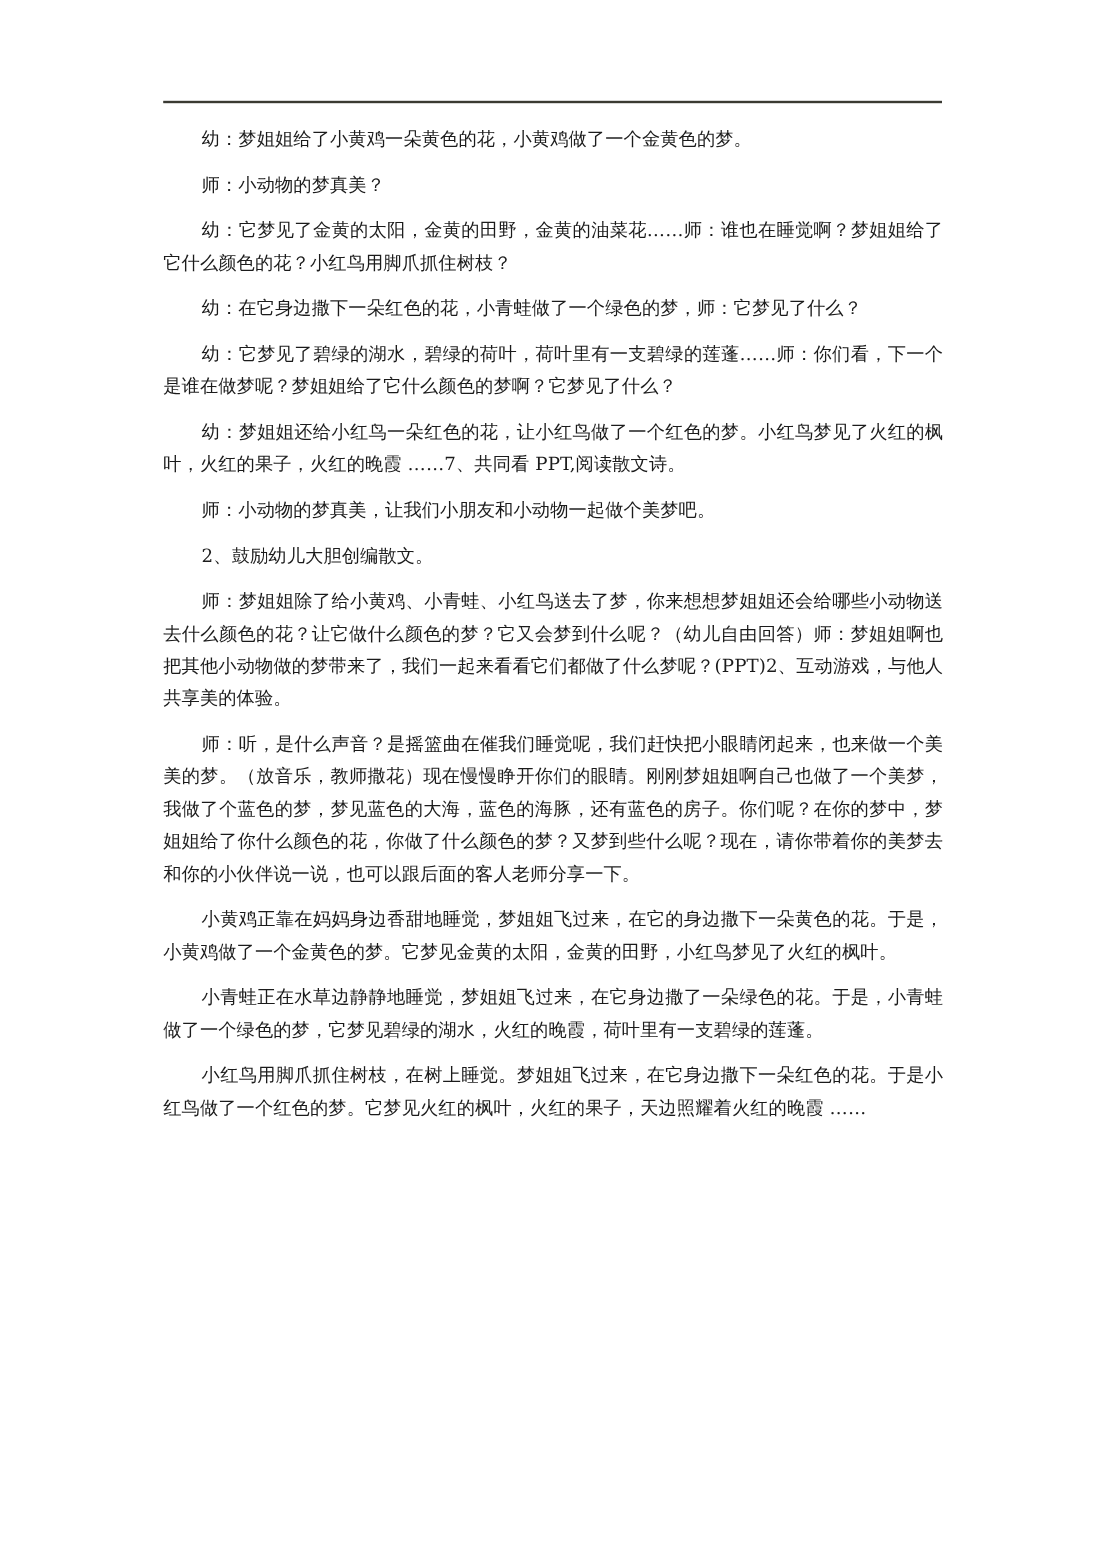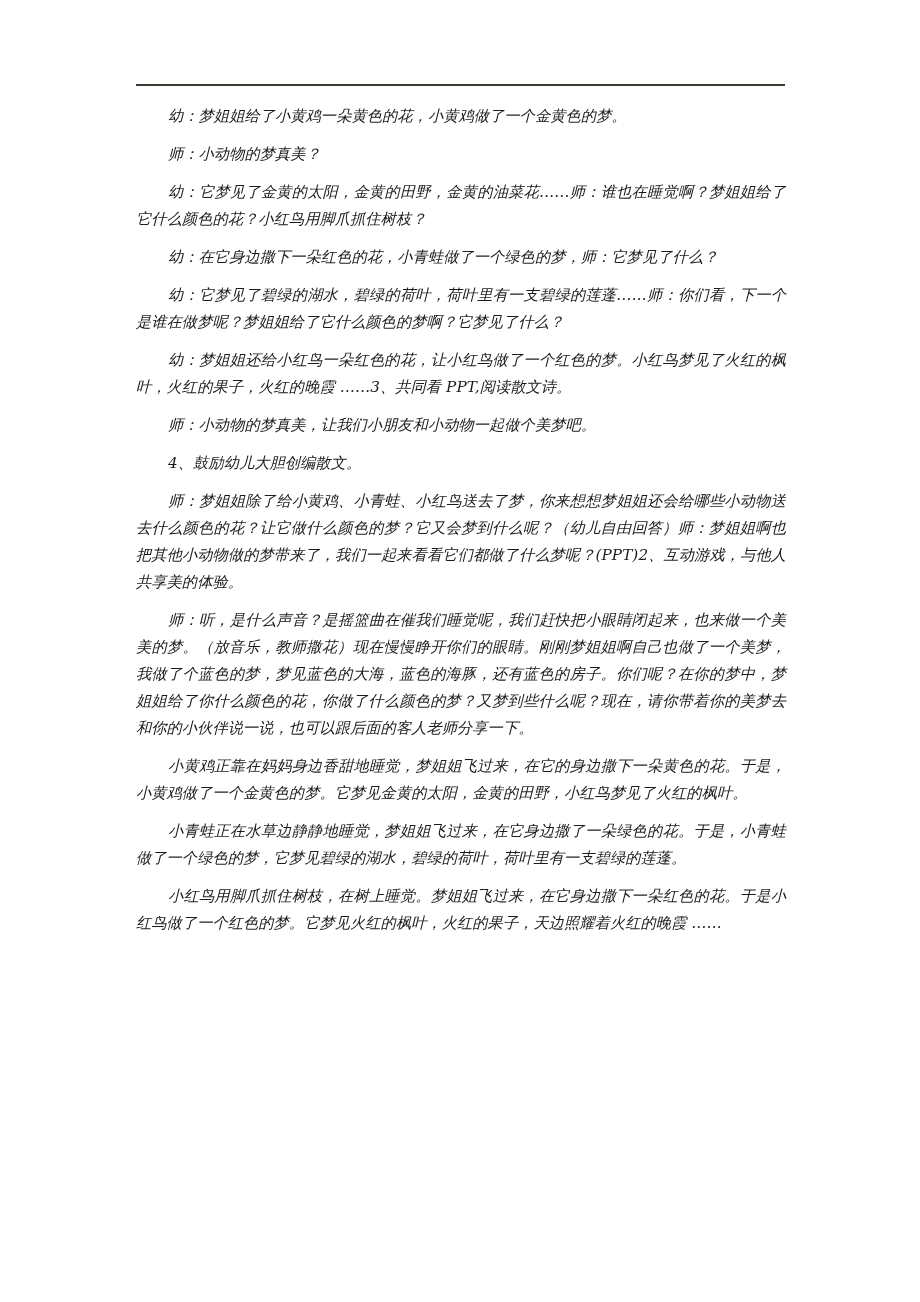--- a/index.html
+++ b/index.html
@@ -26,21 +26,20 @@
     top: 84px;
     width: 649px;
     height: 0;
     border-top: 2px solid #3a3a32;
   }
   .doc-body {
     position: absolute;
     left: 136px;
     top: 103px;
     width: 650px;
-    font-style: italic;
   }
   .para {
     margin: 0 0 11px 0;
     font-size: 15.2px;
     line-height: 27px;
     color: #1b1b1b;
     text-indent: 32px;
     text-align: justify;
     text-justify: inter-ideograph;
     letter-spacing: 0.1px;
@@ -53,23 +52,23 @@
 <div class="page">
 
   <div class="header-rule"></div>
 
   <div class="doc-body">
     <p class="para">幼：梦姐姐给了小黄鸡一朵黄色的花，小黄鸡做了一个金黄色的梦。</p>
     <p class="para">师：小动物的梦真美？</p>
     <p class="para">幼：它梦见了金黄的太阳，金黄的田野，金黄的油菜花……师：谁也在睡觉啊？梦姐姐给了它什么颜色的花？小红鸟用脚爪抓住树枝？</p>
     <p class="para">幼：在它身边撒下一朵红色的花，小青蛙做了一个绿色的梦，师：它梦见了什么？</p>
     <p class="para">幼：它梦见了碧绿的湖水，碧绿的荷叶，荷叶里有一支碧绿的莲蓬……师：你们看，下一个是谁在做梦呢？梦姐姐给了它什么颜色的梦啊？它梦见了什么？</p>
-    <p class="para">幼：梦姐姐还给小红鸟一朵红色的花，让小红鸟做了一个红色的梦。小红鸟梦见了火红的枫叶，火红的果子，火红的晚霞 ……3、共同看 PPT,阅读散文诗。</p>
+    <p class="para">幼：梦姐姐还给小红鸟一朵红色的花，让小红鸟做了一个红色的梦。小红鸟梦见了火红的枫叶，火红的果子，火红的晚霞 ……7、共同看 PPT,阅读散文诗。</p>
     <p class="para">师：小动物的梦真美，让我们小朋友和小动物一起做个美梦吧。</p>
-    <p class="para">4、鼓励幼儿大胆创编散文。</p>
+    <p class="para">2、鼓励幼儿大胆创编散文。</p>
     <p class="para">师：梦姐姐除了给小黄鸡、小青蛙、小红鸟送去了梦，你来想想梦姐姐还会给哪些小动物送去什么颜色的花？让它做什么颜色的梦？它又会梦到什么呢？（幼儿自由回答）师：梦姐姐啊也把其他小动物做的梦带来了，我们一起来看看它们都做了什么梦呢？(PPT)2、互动游戏，与他人共享美的体验。</p>
     <p class="para">师：听，是什么声音？是摇篮曲在催我们睡觉呢，我们赶快把小眼睛闭起来，也来做一个美美的梦。（放音乐，教师撒花）现在慢慢睁开你们的眼睛。刚刚梦姐姐啊自己也做了一个美梦，我做了个蓝色的梦，梦见蓝色的大海，蓝色的海豚，还有蓝色的房子。你们呢？在你的梦中，梦姐姐给了你什么颜色的花，你做了什么颜色的梦？又梦到些什么呢？现在，请你带着你的美梦去和你的小伙伴说一说，也可以跟后面的客人老师分享一下。</p>
     <p class="para">小黄鸡正靠在妈妈身边香甜地睡觉，梦姐姐飞过来，在它的身边撒下一朵黄色的花。于是，小黄鸡做了一个金黄色的梦。它梦见金黄的太阳，金黄的田野，小红鸟梦见了火红的枫叶。</p>
-    <p class="para">小青蛙正在水草边静静地睡觉，梦姐姐飞过来，在它身边撒了一朵绿色的花。于是，小青蛙做了一个绿色的梦，它梦见碧绿的湖水，碧绿的荷叶，荷叶里有一支碧绿的莲蓬。</p>
+    <p class="para">小青蛙正在水草边静静地睡觉，梦姐姐飞过来，在它身边撒了一朵绿色的花。于是，小青蛙做了一个绿色的梦，它梦见碧绿的湖水，火红的晚霞，荷叶里有一支碧绿的莲蓬。</p>
     <p class="para">小红鸟用脚爪抓住树枝，在树上睡觉。梦姐姐飞过来，在它身边撒下一朵红色的花。于是小红鸟做了一个红色的梦。它梦见火红的枫叶，火红的果子，天边照耀着火红的晚霞 ……</p>
   </div>
 
 </div>
 
 </body></html>

